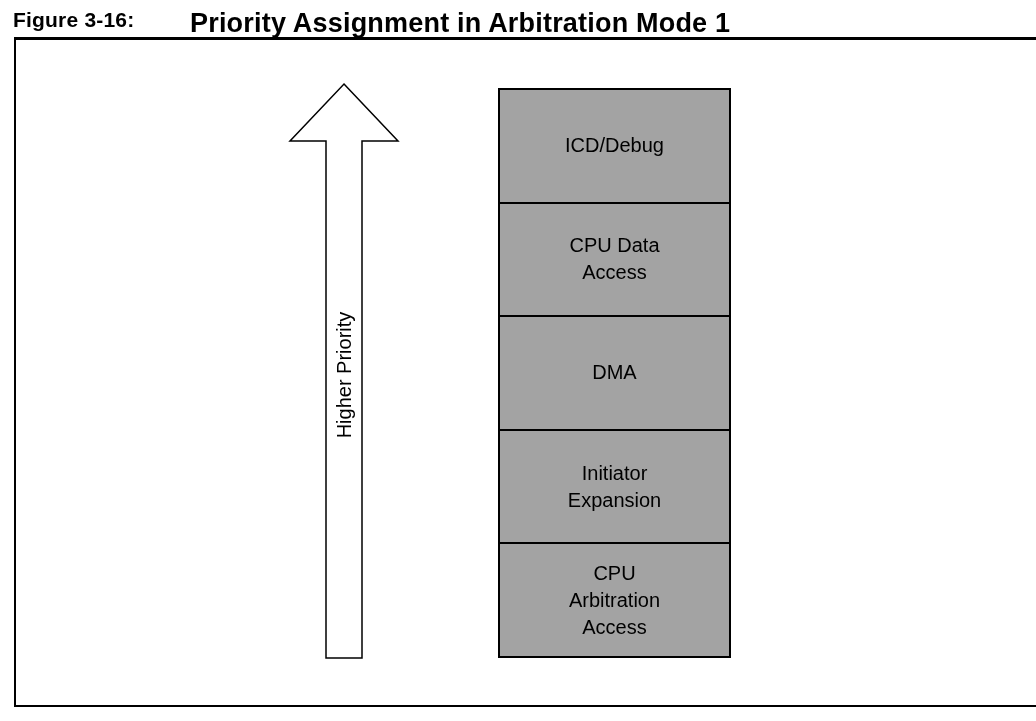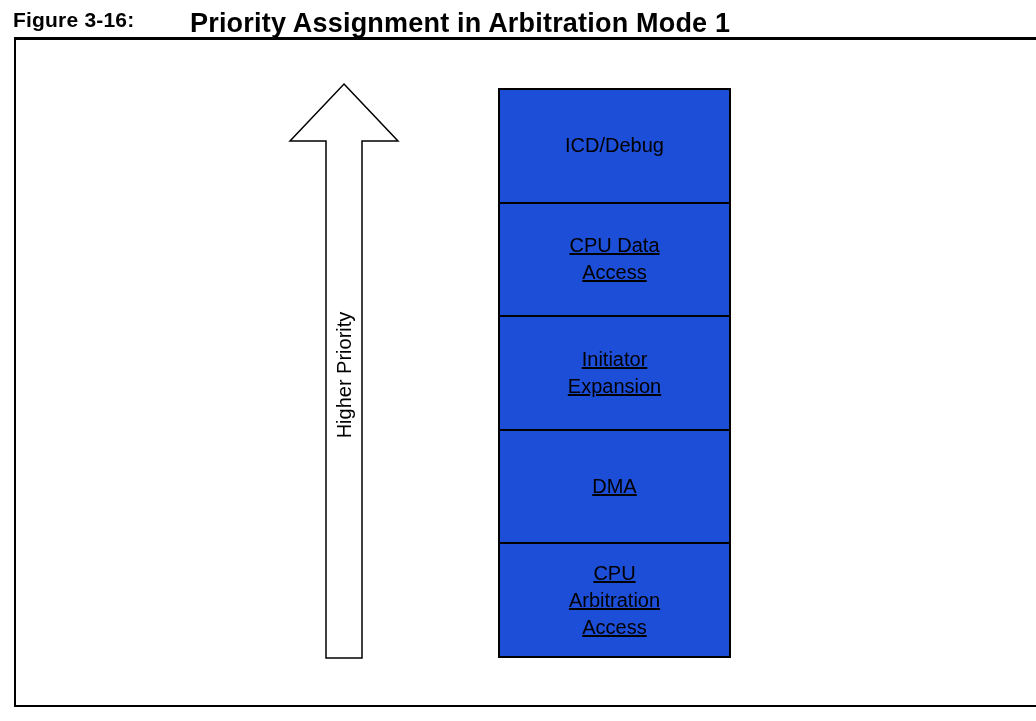--- a/index.html
+++ b/index.html
@@ -35,30 +35,30 @@
   }
   .arrow-label {
     position: absolute; left: 336px; top: 375px;
     transform: translate(-50%, -50%) rotate(-90deg);
     font-size: 20px; white-space: nowrap;
   }
   .stack {
     position: absolute; left: 490px; top: 88px;
     width: 233px; height: 570px;
     border: 2px solid #000000; box-sizing: border-box;
-    display: flex; flex-direction: column; background: #1d4ed8;
+    display: flex; flex-direction: column; background: #a3a3a3;
   }
   .cell {
     flex: 1;
     display: flex; align-items: center; justify-content: center;
     text-align: center;
     font-size: 20px; line-height: 27px;
     white-space: pre-line;
   }
-  .cell + .cell { border-top: 2px solid #000000; text-decoration: underline; }
+  .cell + .cell { border-top: 2px solid #000000; }
 </style>
 </head>
 <body>
 
 <div class="page">
 
   <div class="caption">
     <span class="fig-label">Figure 3-16:</span>
     <span class="fig-title">Priority Assignment in Arbitration Mode 1</span>
   </div>
@@ -68,21 +68,21 @@
   <svg class="arrow-svg" viewBox="0 0 1036 721" xmlns="http://www.w3.org/2000/svg">
     <polygon points="336,84 390,141 354,141 354,658 318,658 318,141 282,141" fill="#ffffff" stroke="#000000" stroke-width="1.5" stroke-linejoin="miter"></polygon>
   </svg>
 
   <div class="arrow-label">Higher Priority</div>
 
   <div class="stack">
     <div class="cell">ICD/Debug</div>
     <div class="cell">CPU Data
 Access</div>
+    <div class="cell">DMA</div>
     <div class="cell">Initiator
 Expansion</div>
-    <div class="cell">DMA</div>
     <div class="cell">CPU
 Arbitration
 Access</div>
   </div>
 
 </div>
 
 </body></html>

